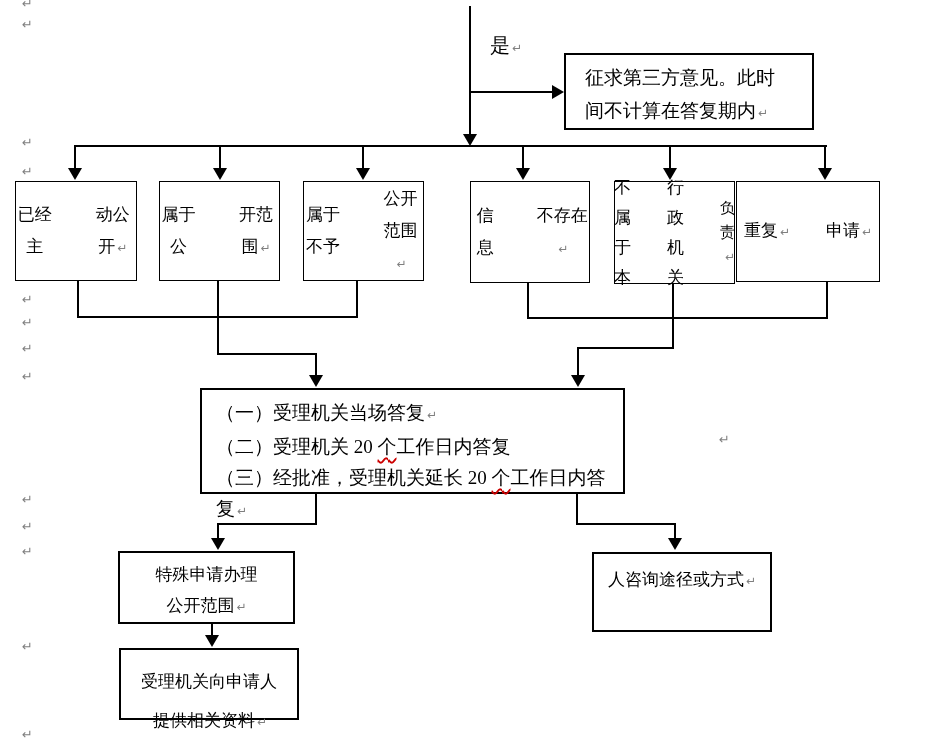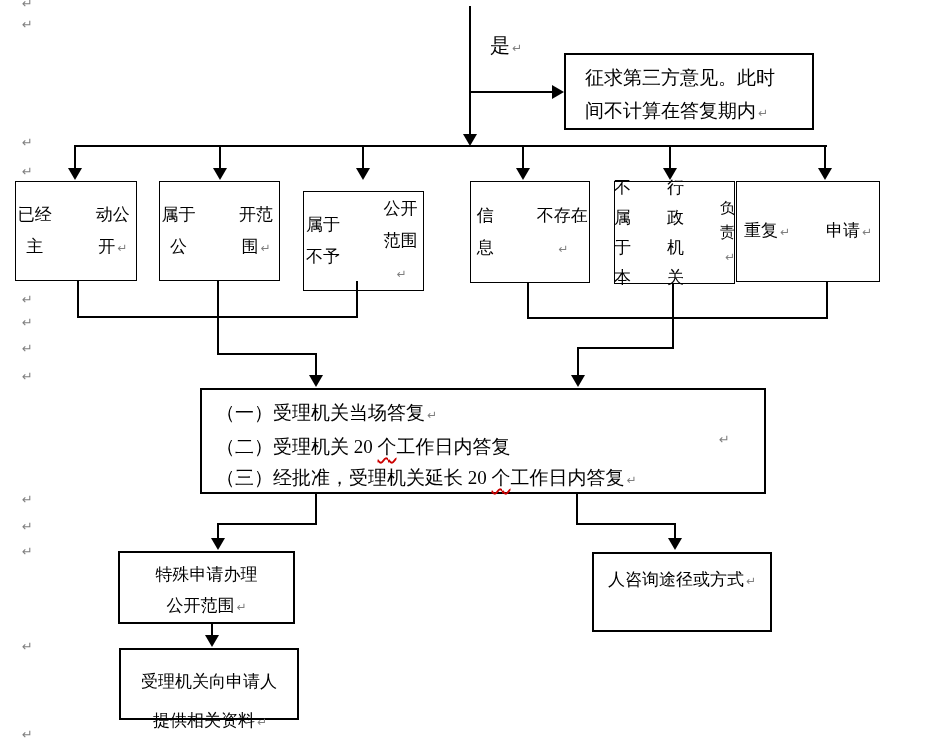--- a/index.html
+++ b/index.html
@@ -74,21 +74,21 @@
   <div class="arr-d" style="left:818px;top:168px"></div>
 
   <div class="box cbox" style="left:15px;top:181px;width:122px;height:100px">
     <div><span>已经主</span></div>
     <div><span>动公开</span><span class="pmark">↵</span></div>
   </div>
   <div class="box cbox" style="left:159px;top:181px;width:121px;height:100px">
     <div><span>属于公</span></div>
     <div><span>开范围</span><span class="pmark">↵</span></div>
   </div>
-  <div class="box cbox" style="left:303px;top:191px;width:121px;height:100px">
+  <div class="box cbox" style="left:303px;top:181px;width:121px;height:100px">
     <div><span>属于不予</span></div>
     <div><span>公开范围</span><span class="pmark">↵</span></div>
   </div>
   <div class="box cbox" style="left:470px;top:181px;width:120px;height:102px">
     <div><span>信息</span></div>
     <div><span>不存在</span><span class="pmark">↵</span></div>
   </div>
   <div class="box cbox" style="left:614px;top:181px;width:121px;height:103px;line-height:30px">
     <div><span>不属于本</span></div>
     <div><span>行政机关</span></div>
@@ -108,21 +108,21 @@
   <div class="arr-d" style="left:309px;top:375px"></div>
 
   <div class="line" style="left:527px;top:283px;width:2px;height:35px"></div>
   <div class="line" style="left:826px;top:282px;width:2px;height:36px"></div>
   <div class="line" style="left:527px;top:317px;width:301px;height:2px"></div>
   <div class="line" style="left:672px;top:284px;width:2px;height:65px"></div>
   <div class="line" style="left:577px;top:347px;width:97px;height:2px"></div>
   <div class="line" style="left:577px;top:347px;width:2px;height:29px"></div>
   <div class="arr-d" style="left:571px;top:375px"></div>
 
-  <div id="answer-box" class="box box-heavy" style="left:200px;top:388px;width:566px;height:106px">
+  <div id="answer-box" class="box box-heavy" style="left:200px;top:388px;width:425px;height:106px">
     <div><span>（一）受理机关当场答复</span><span class="pmark">↵</span></div>
     <div><span>（二）受理机关 20 </span><span class="sq">个</span><span>工作日内答复</span></div>
     <div><span>（三）经批准，受理机关延长 20 </span><span class="sq">个</span><span>工作日内答复</span><span class="pmark">↵</span></div>
   </div>
   <span class="pmark-abs" style="left:719px;top:432px">↵</span>
 
   <div class="line" style="left:315px;top:494px;width:2px;height:30px"></div>
   <div class="line" style="left:217px;top:523px;width:100px;height:2px"></div>
   <div class="line" style="left:217px;top:523px;width:2px;height:17px"></div>
   <div class="arr-d" style="left:211px;top:538px"></div>

